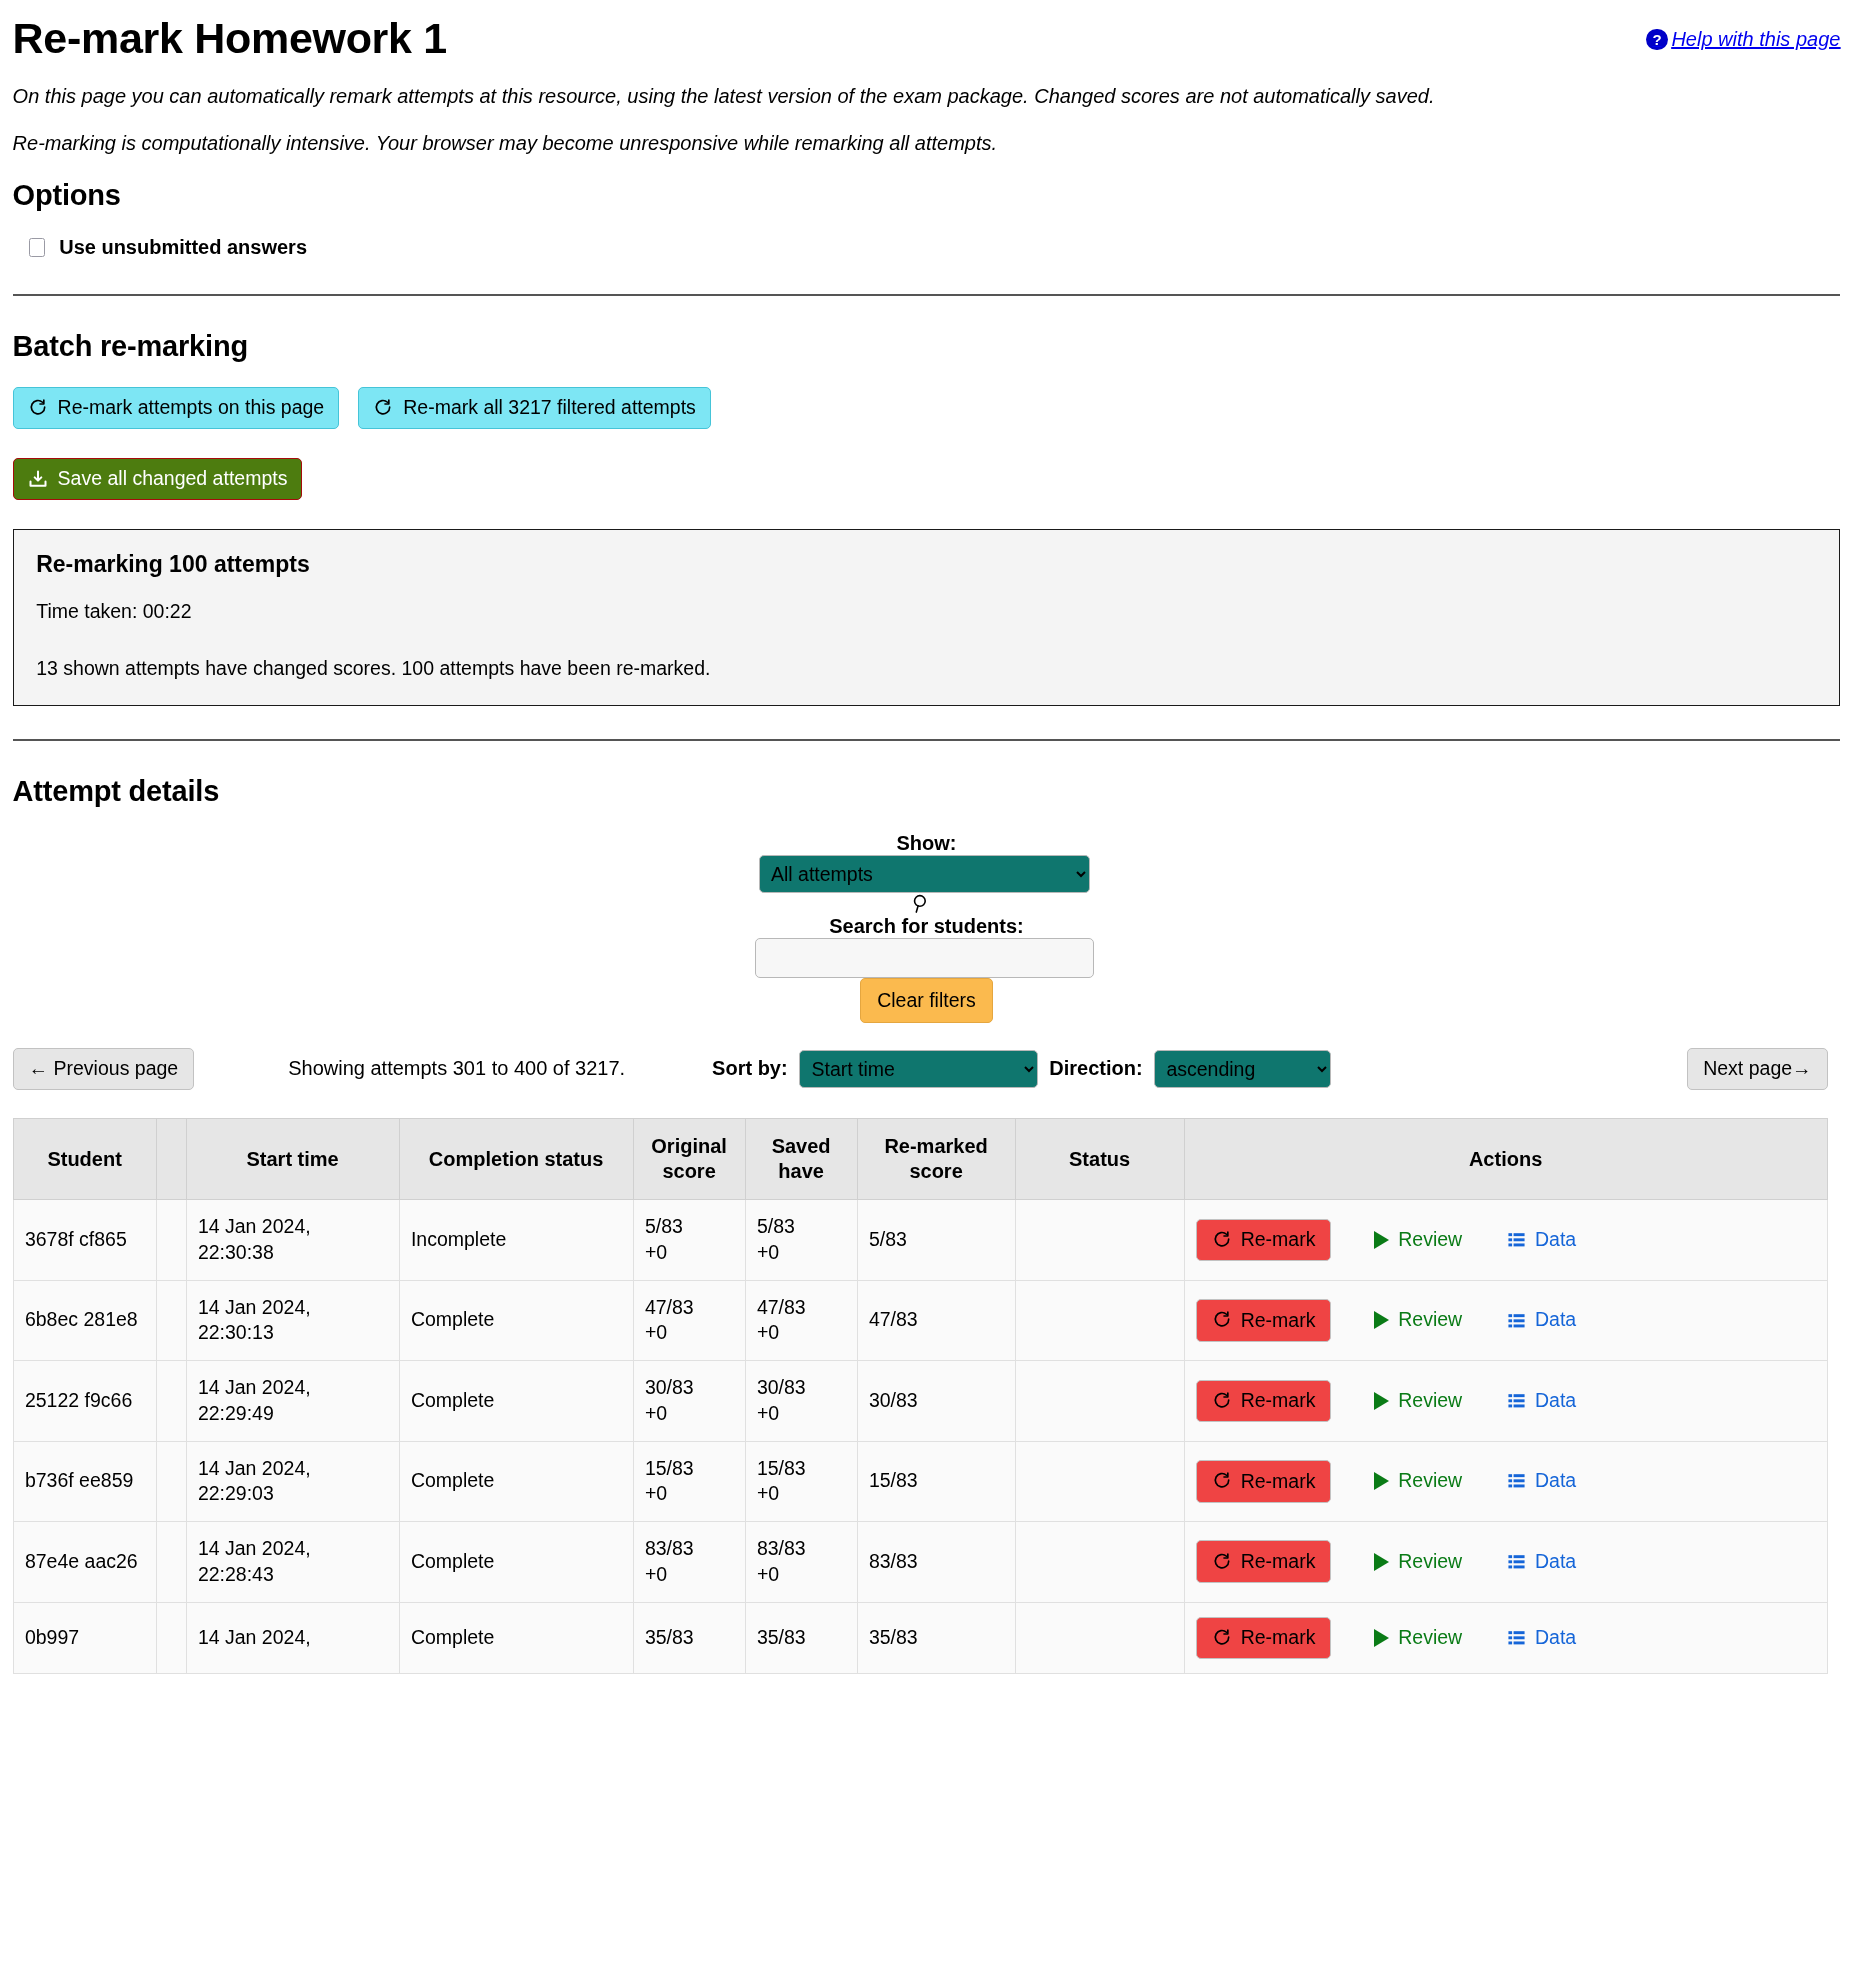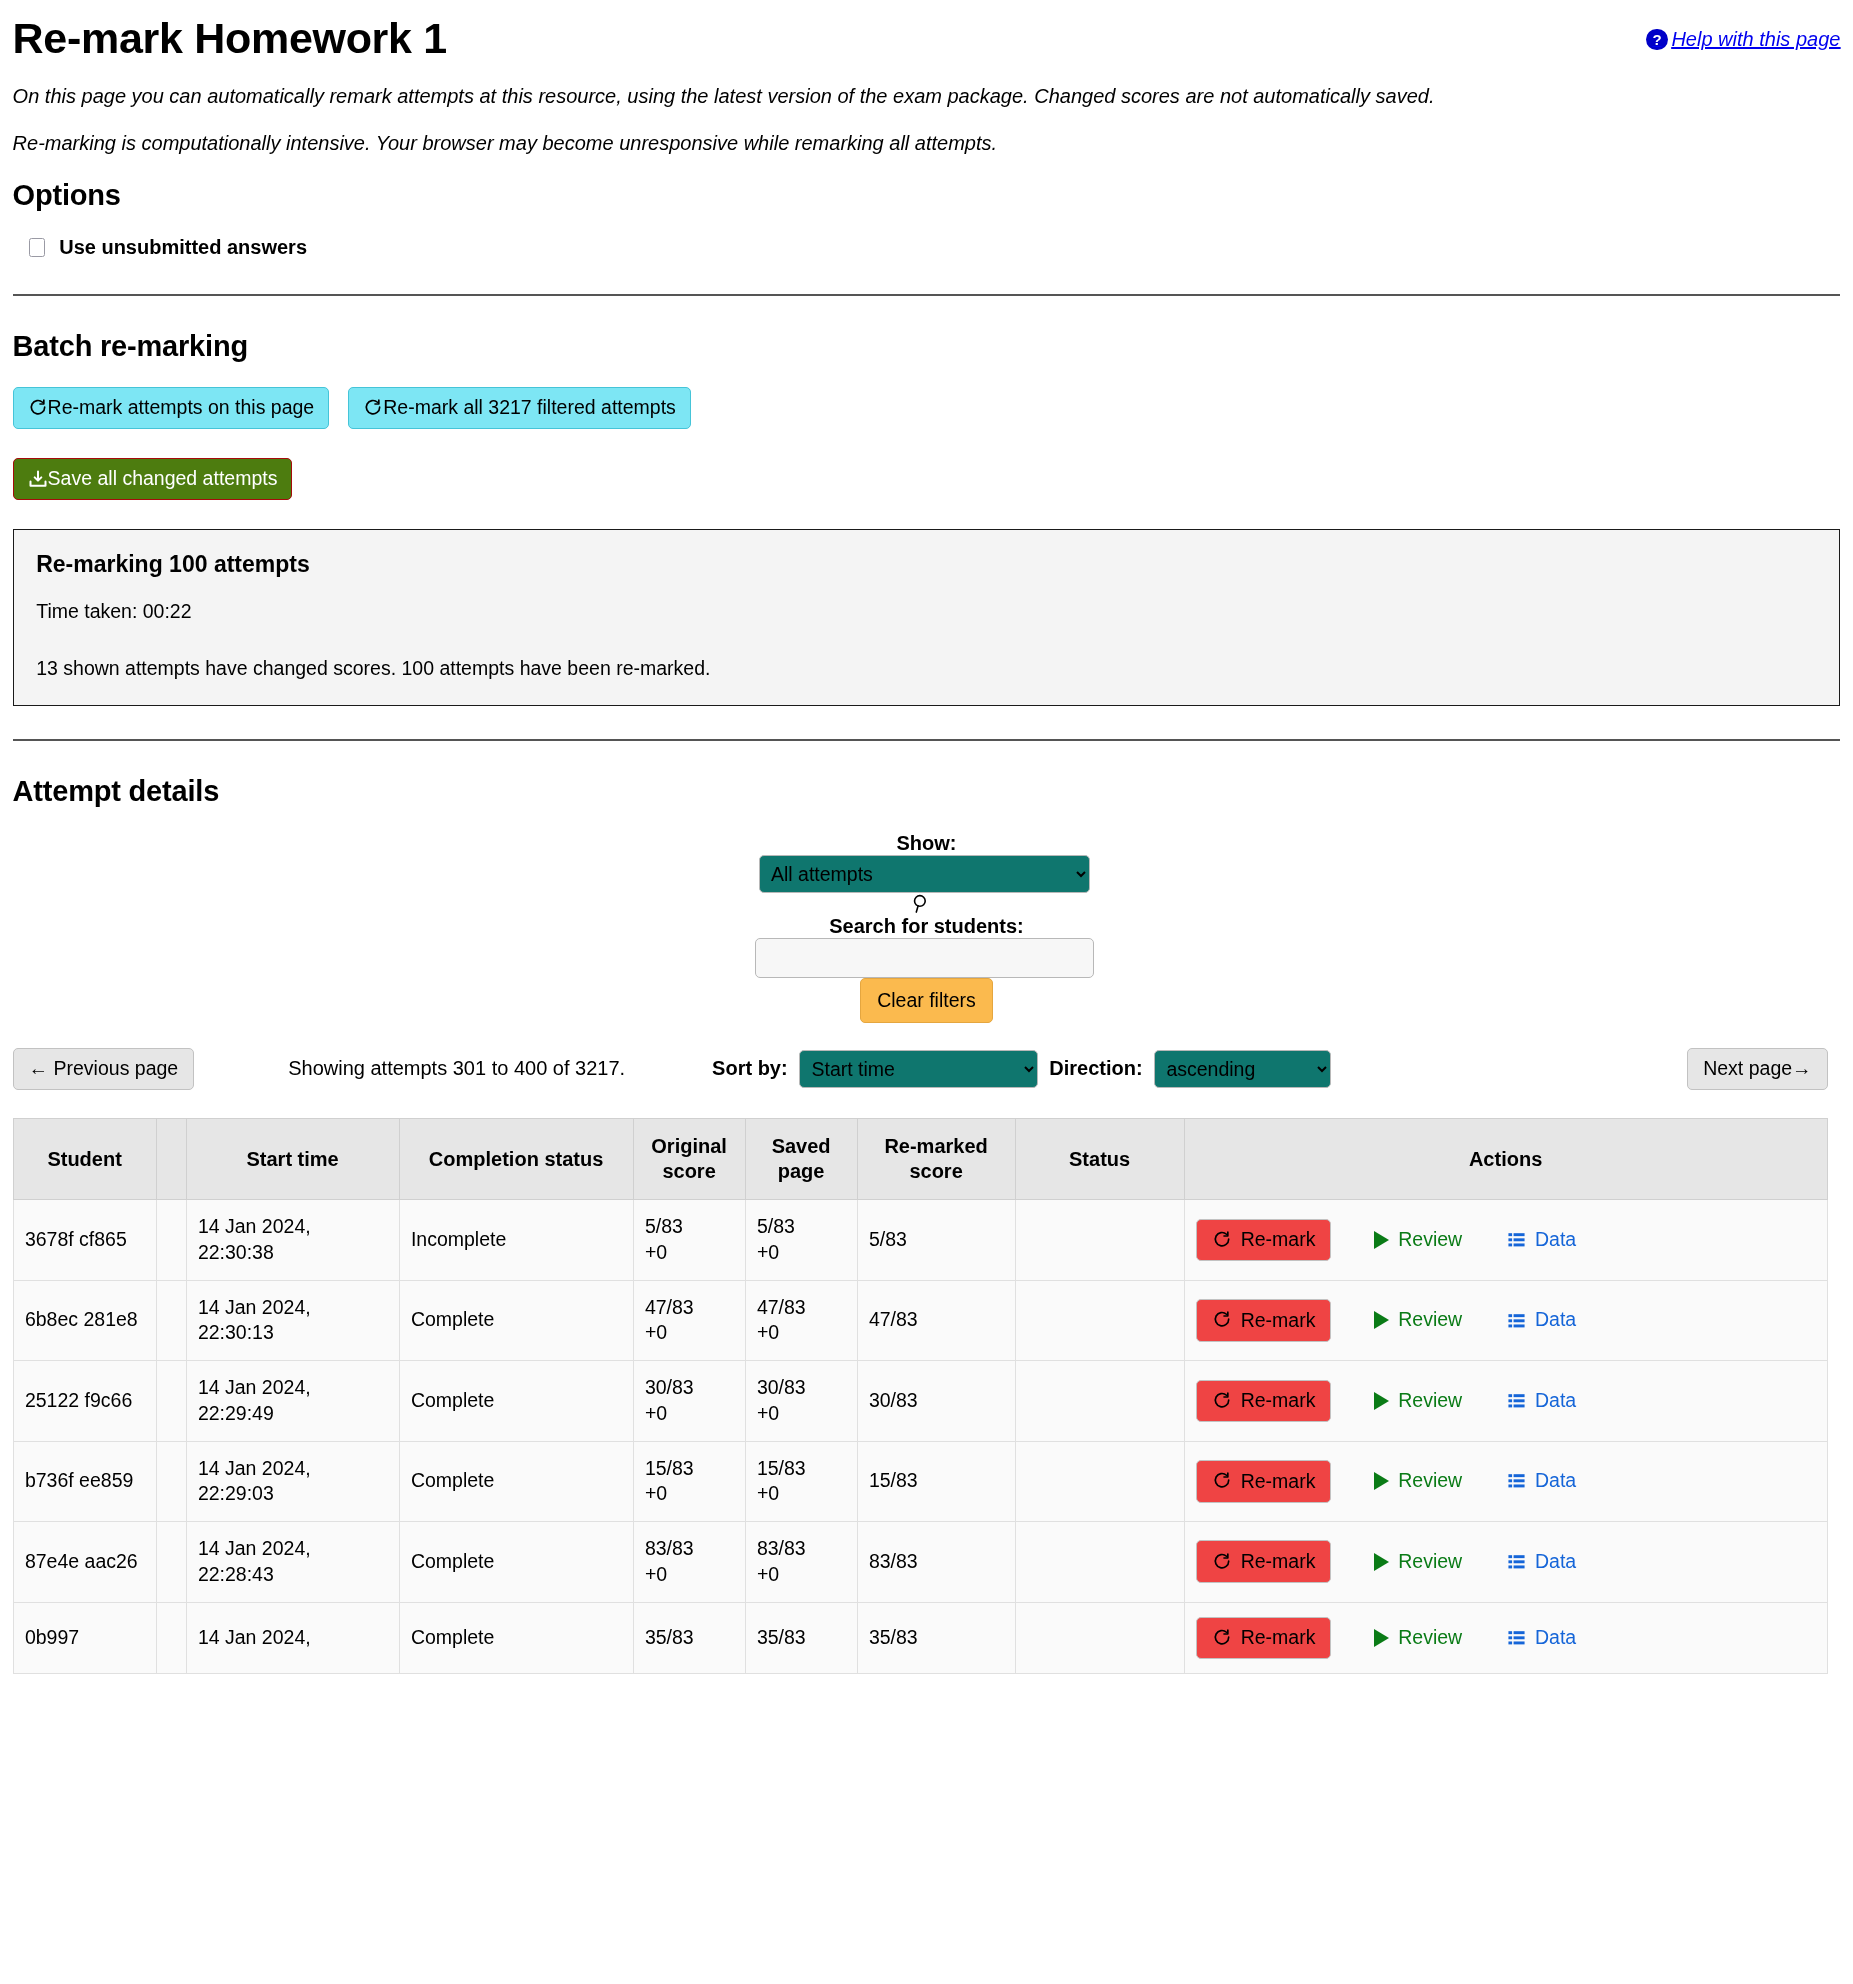--- a/index.html
+++ b/index.html
@@ -115,20 +115,21 @@
     gap: 19px;
     margin-bottom: 29px;
   }
   .btn {
     font-family: "Liberation Sans", sans-serif;
     font-size: 19.5px;
     border-radius: 5px;
     padding: 10px 14px;
     display: inline-flex;
     align-items: center;
+    gap: 10px;
     cursor: pointer;
     line-height: 1;
     white-space: nowrap;
   }
   .btn-cyan {
     background: #7DE6F4;
     border: 1.3px solid #45c4d8;
     color: #000000;
   }
   .btn-red {
@@ -434,21 +435,21 @@
   </div>
 
   <table class="attempts">
     <thead>
       <tr>
         <th style="width:143px">Student</th>
         <th class="c-gap"></th>
         <th style="width:213px">Start time</th>
         <th style="width:234px">Completion status</th>
         <th style="width:112px">Original score</th>
-        <th style="width:112px">Saved page</th>
+        <th style="width:112px">Saved have</th>
         <th style="width:158px">Re-marked score</th>
         <th style="width:169px">Status</th>
         <th style="width:643px">Actions</th>
       </tr>
     </thead>
     <tbody id="attempts-body">
         <tr>
           <td class="c-student">3678f cf865</td>
           <td class="c-gap"></td>
           <td class="c-start">14 Jan 2024, 22:30:38</td>

